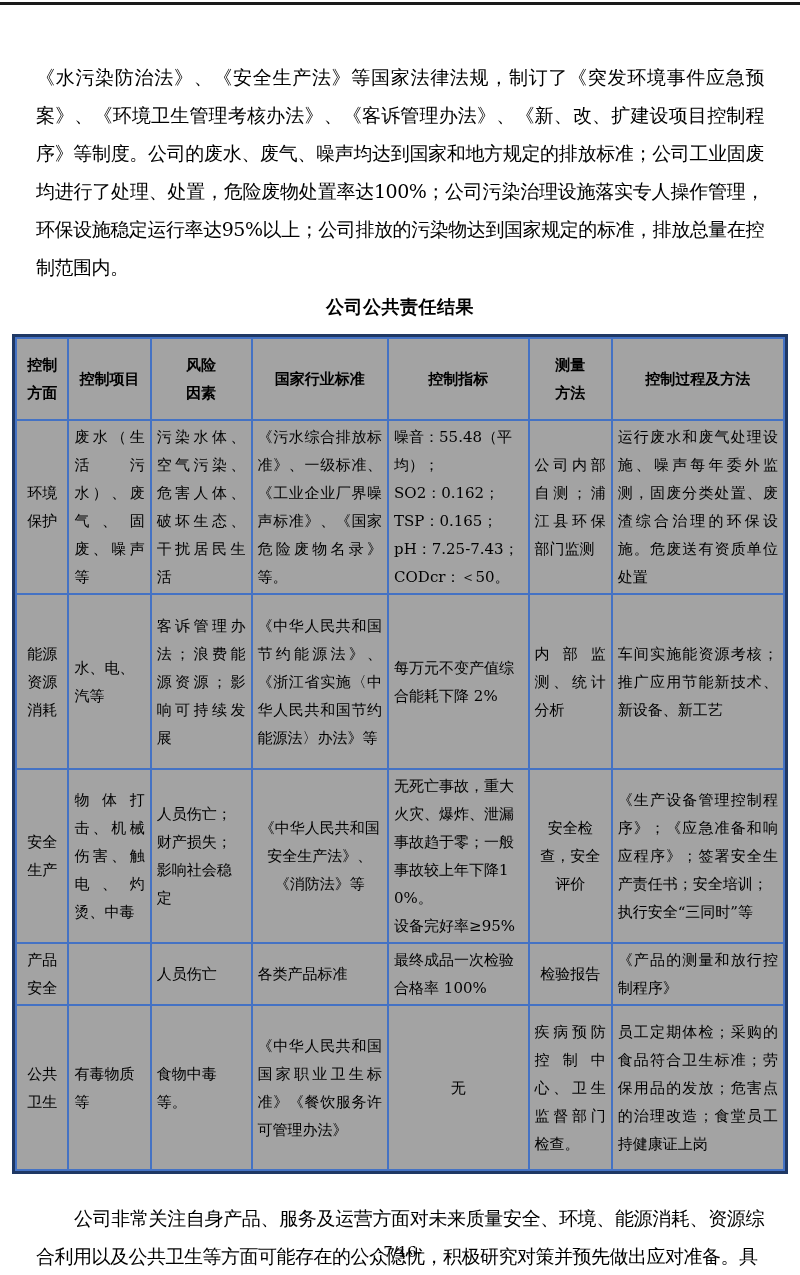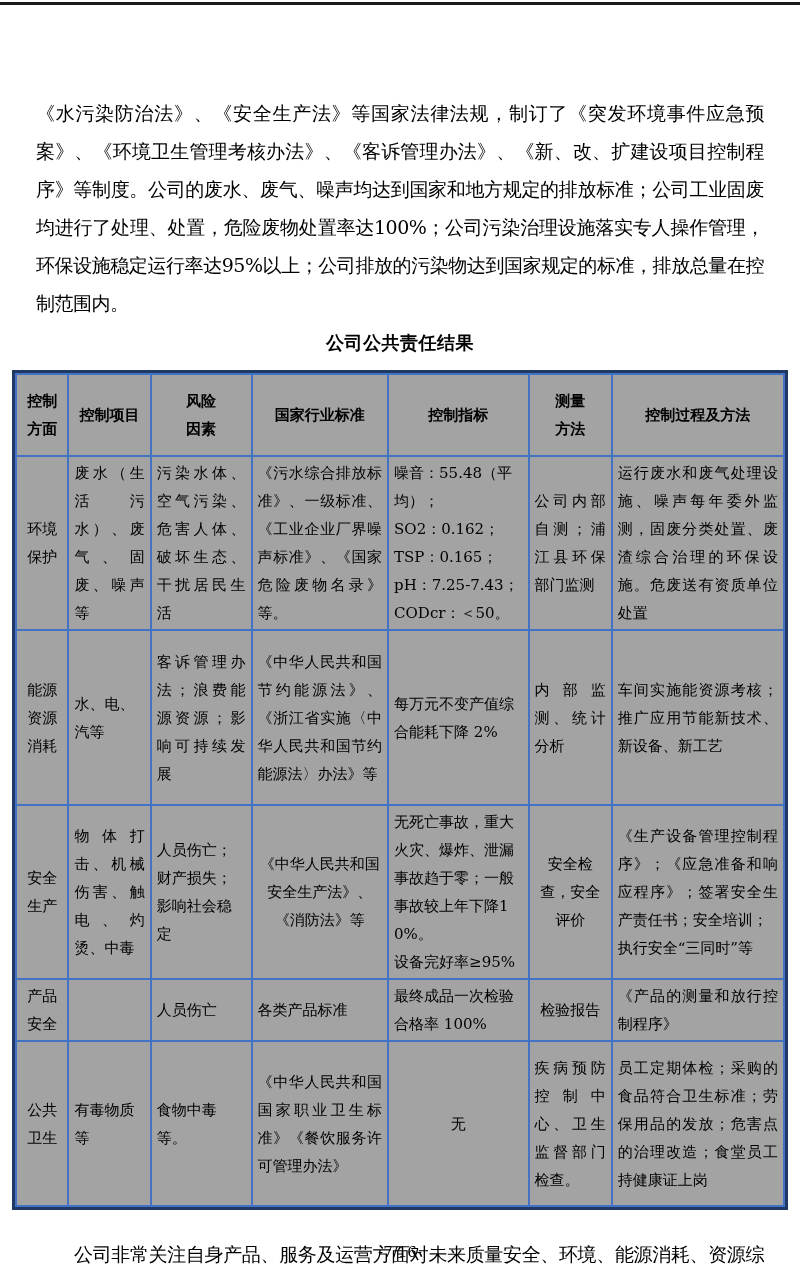--- a/index.html
+++ b/index.html
@@ -7,21 +7,21 @@
     width:800px;height:1275px;background:#ffffff;color:#000;
     font-family:"DejaVu Serif","Liberation Serif",serif;
     position:relative;overflow:hidden;
   }
   .top-rule{position:absolute;top:2px;left:0;width:800px;height:3px;background:#1a1a1a}
   .para{
     width:728px;margin:0 36px;font-size:19px;line-height:38px;
     letter-spacing:-0.5px;text-align:justify;text-align-last:left;
     word-break:break-all;
   }
-  .para-top{padding-top:94px}
+  .para-top{padding-top:58px}
   .para-bottom{margin-top:25px;text-indent:2em}
   .tbl-title{
     margin-top:8px;text-align:center;font-weight:bold;
     font-size:18px;line-height:26px;letter-spacing:0.5px;
   }
   .tblwrap{
     width:776px;margin:14px auto 0;box-sizing:border-box;
     border:3px solid #1F3864;background:#a3a3a3;
   }
   table{width:100%;border-collapse:collapse;table-layout:fixed}

